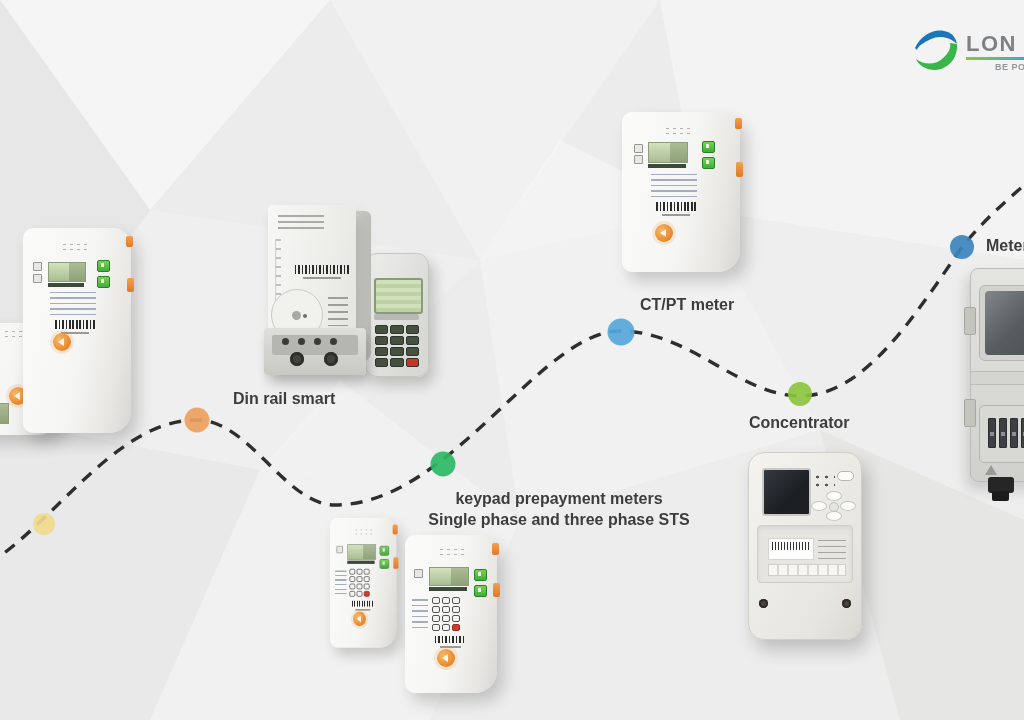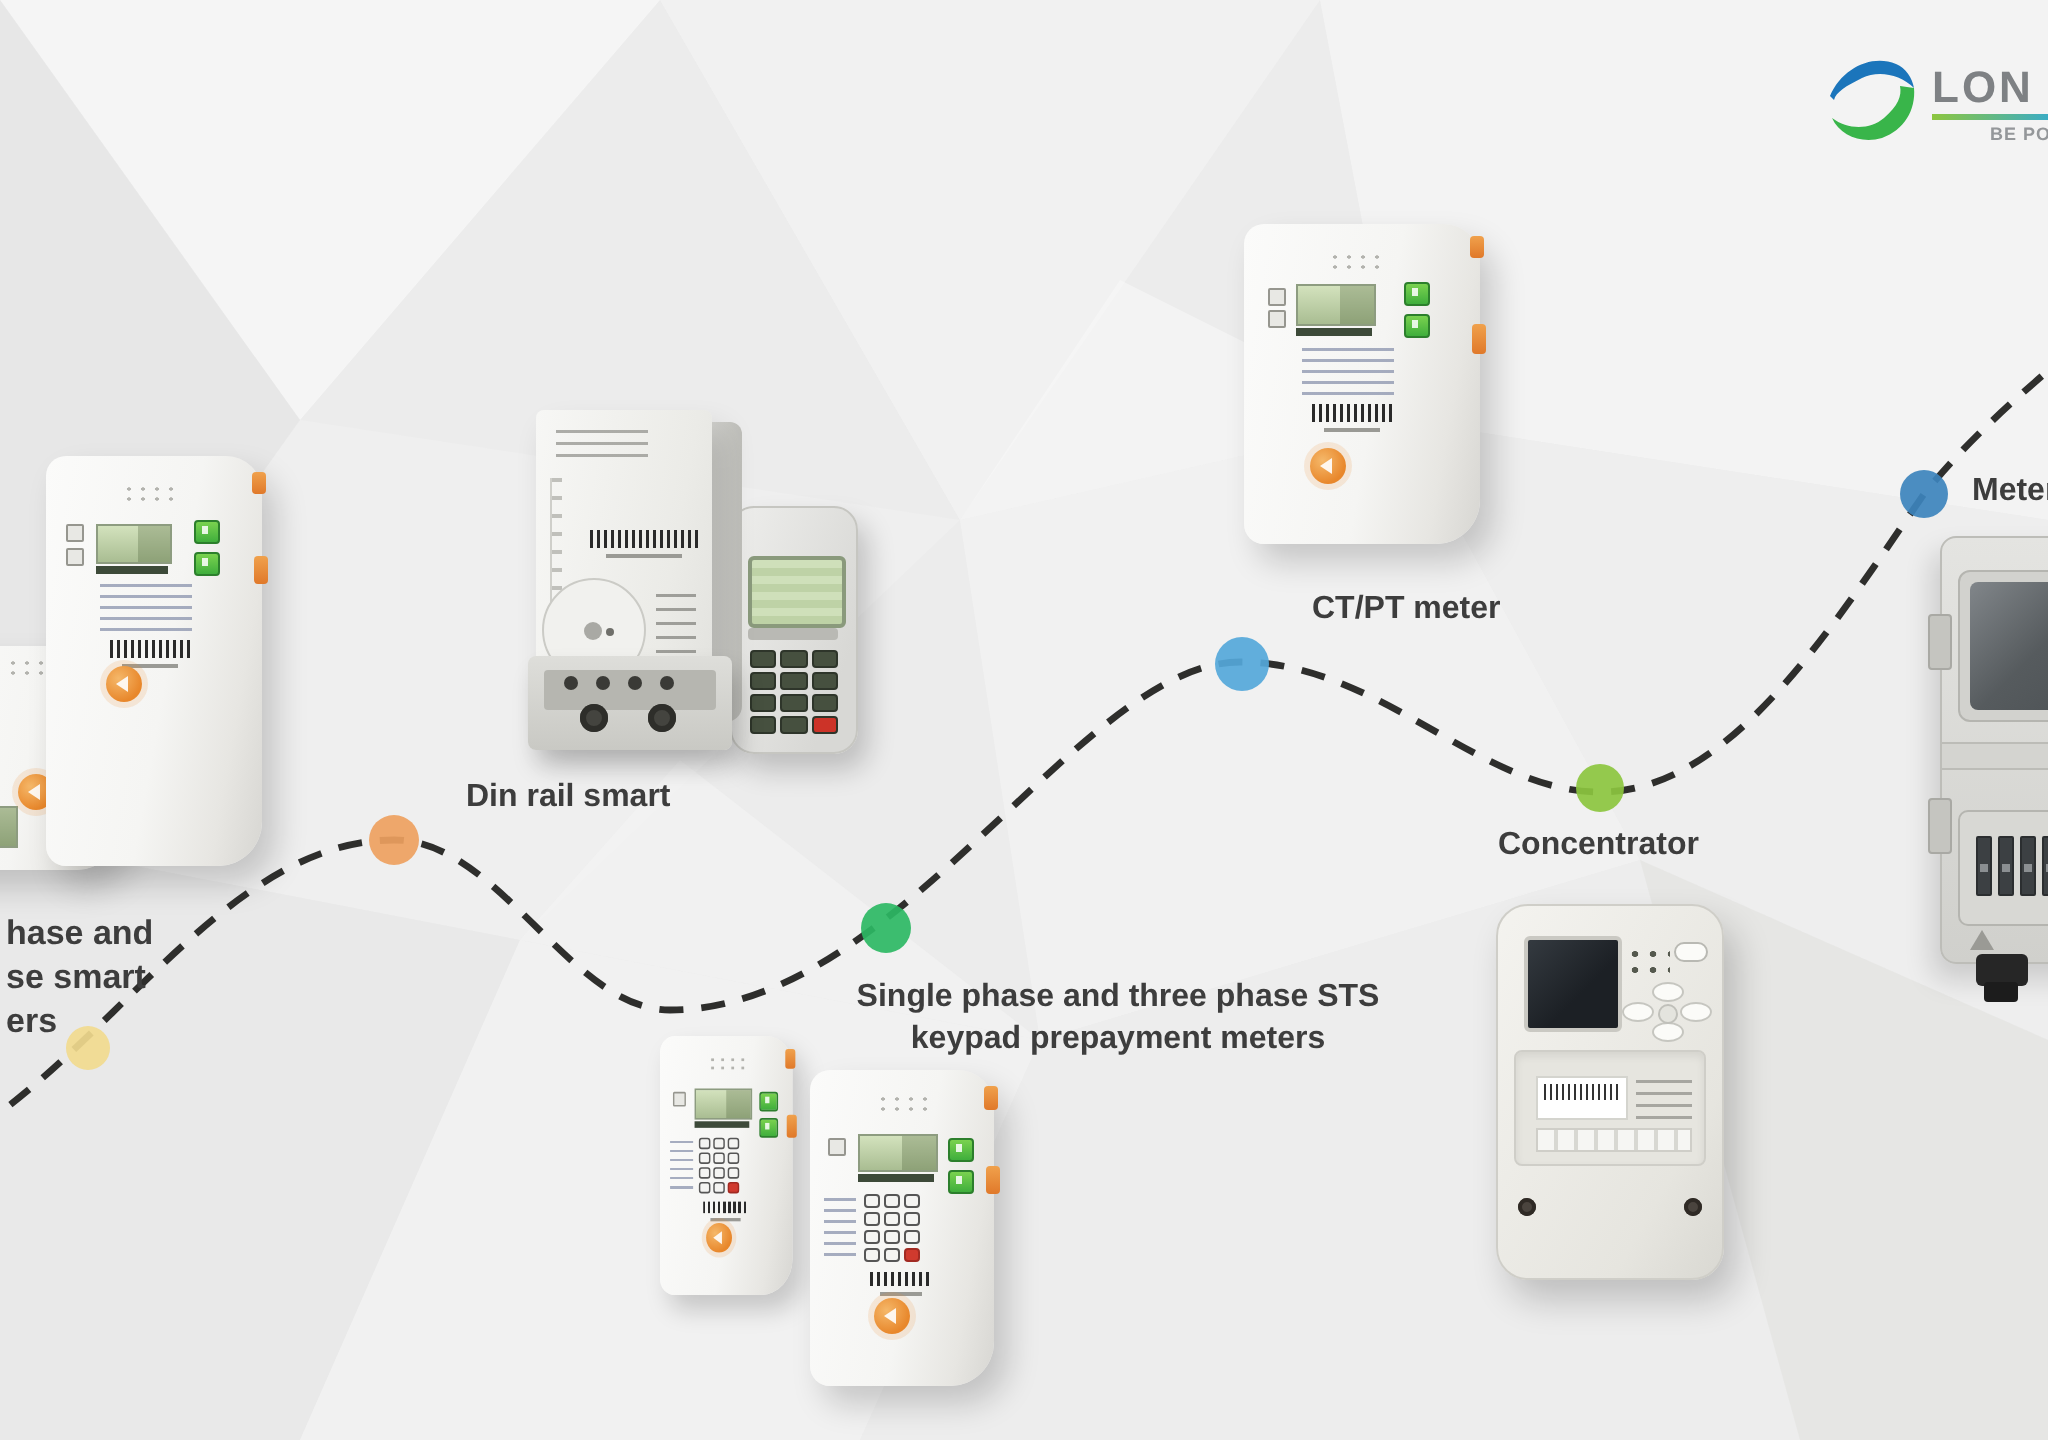--- a/index.html
+++ b/index.html
@@ -5,21 +5,21 @@
   html,body{margin:0;padding:0;background:#9a9a9a;}
   #slide{position:relative;width:1024px;height:720px;overflow:hidden;background:#ececec;
          font-family:"Liberation Sans",sans-serif;}
   #bg{position:absolute;left:0;top:0;z-index:0;}
   
   .title{position:absolute;left:1px;top:74px;font-size:32px;font-weight:bold;color:#474747;
          letter-spacing:.3px;text-shadow:1px 2px 2px rgba(0,0,0,.22);z-index:6;}
   .nodelabel{position:absolute;font-size:16px;font-weight:bold;color:#3d3d3d;z-index:6;white-space:nowrap;}
   #lbl-left{left:3px;top:456px;font-size:17px;line-height:22px;}
   #lbl-din{left:233px;top:390px;}
-  #lbl-ctpt{left:656px;top:296px;}
+  #lbl-ctpt{left:640px;top:296px;}
   #lbl-conc{left:749px;top:414px;}
   #lbl-sts{left:418px;top:488px;width:282px;text-align:center;line-height:21px;white-space:normal;}
   #lbl-box{left:986px;top:237px;}
   
   #logo{position:absolute;left:912px;top:24px;width:140px;height:52px;z-index:6;}
   #logo .mark{position:absolute;left:0;top:2px;}
   #logo .name{position:absolute;left:54px;top:7px;font-size:22px;font-weight:bold;color:#7e8184;letter-spacing:1.5px;}
   #logo .rule{position:absolute;left:54px;top:33px;width:70px;height:3px;
               background:linear-gradient(90deg,#8dc63f,#2aa7df);}
   #logo .tag{position:absolute;left:83px;top:38px;font-size:9px;font-weight:bold;color:#94979a;letter-spacing:.5px;}
@@ -356,27 +356,22 @@
              C 450 505, 540 331, 620 331 C 690 331, 740 396, 800 396
              C 865 396, 915 315, 962 247 C 980 225, 1000 205, 1040 172" stroke="#1f1f1d"></path>
     <circle cx="44" cy="524" r="11" fill="#f1da8e"></circle>
     <circle cx="197" cy="420" r="12.5" fill="#eea15f"></circle>
     <circle cx="443" cy="464" r="12.5" fill="#2db964"></circle>
     <circle cx="621" cy="332" r="13.5" fill="#55a8da"></circle>
     <circle cx="800" cy="394" r="12" fill="#8cc63f"></circle>
     <circle cx="962" cy="247" r="12" fill="#3d84bd"></circle>
   </svg>
 
-  <div class="nodelabel" id="lbl-left">
-    <div>hase and</div>
-    <div>se smart</div>
-    <div>ers</div>
-  </div>
   <div class="nodelabel" id="lbl-din">Din rail smart</div>
   <div class="nodelabel" id="lbl-sts">
+    <div>keypad prepayment meters</div>
     <div>Single phase and three phase STS</div>
-    <div>keypad prepayment meters</div>
   </div>
   <div class="nodelabel" id="lbl-ctpt">CT/PT meter</div>
   <div class="nodelabel" id="lbl-conc">Concentrator</div>
   <div class="nodelabel" id="lbl-box">Meter</div>
 
 </div>
 
 </body></html>

